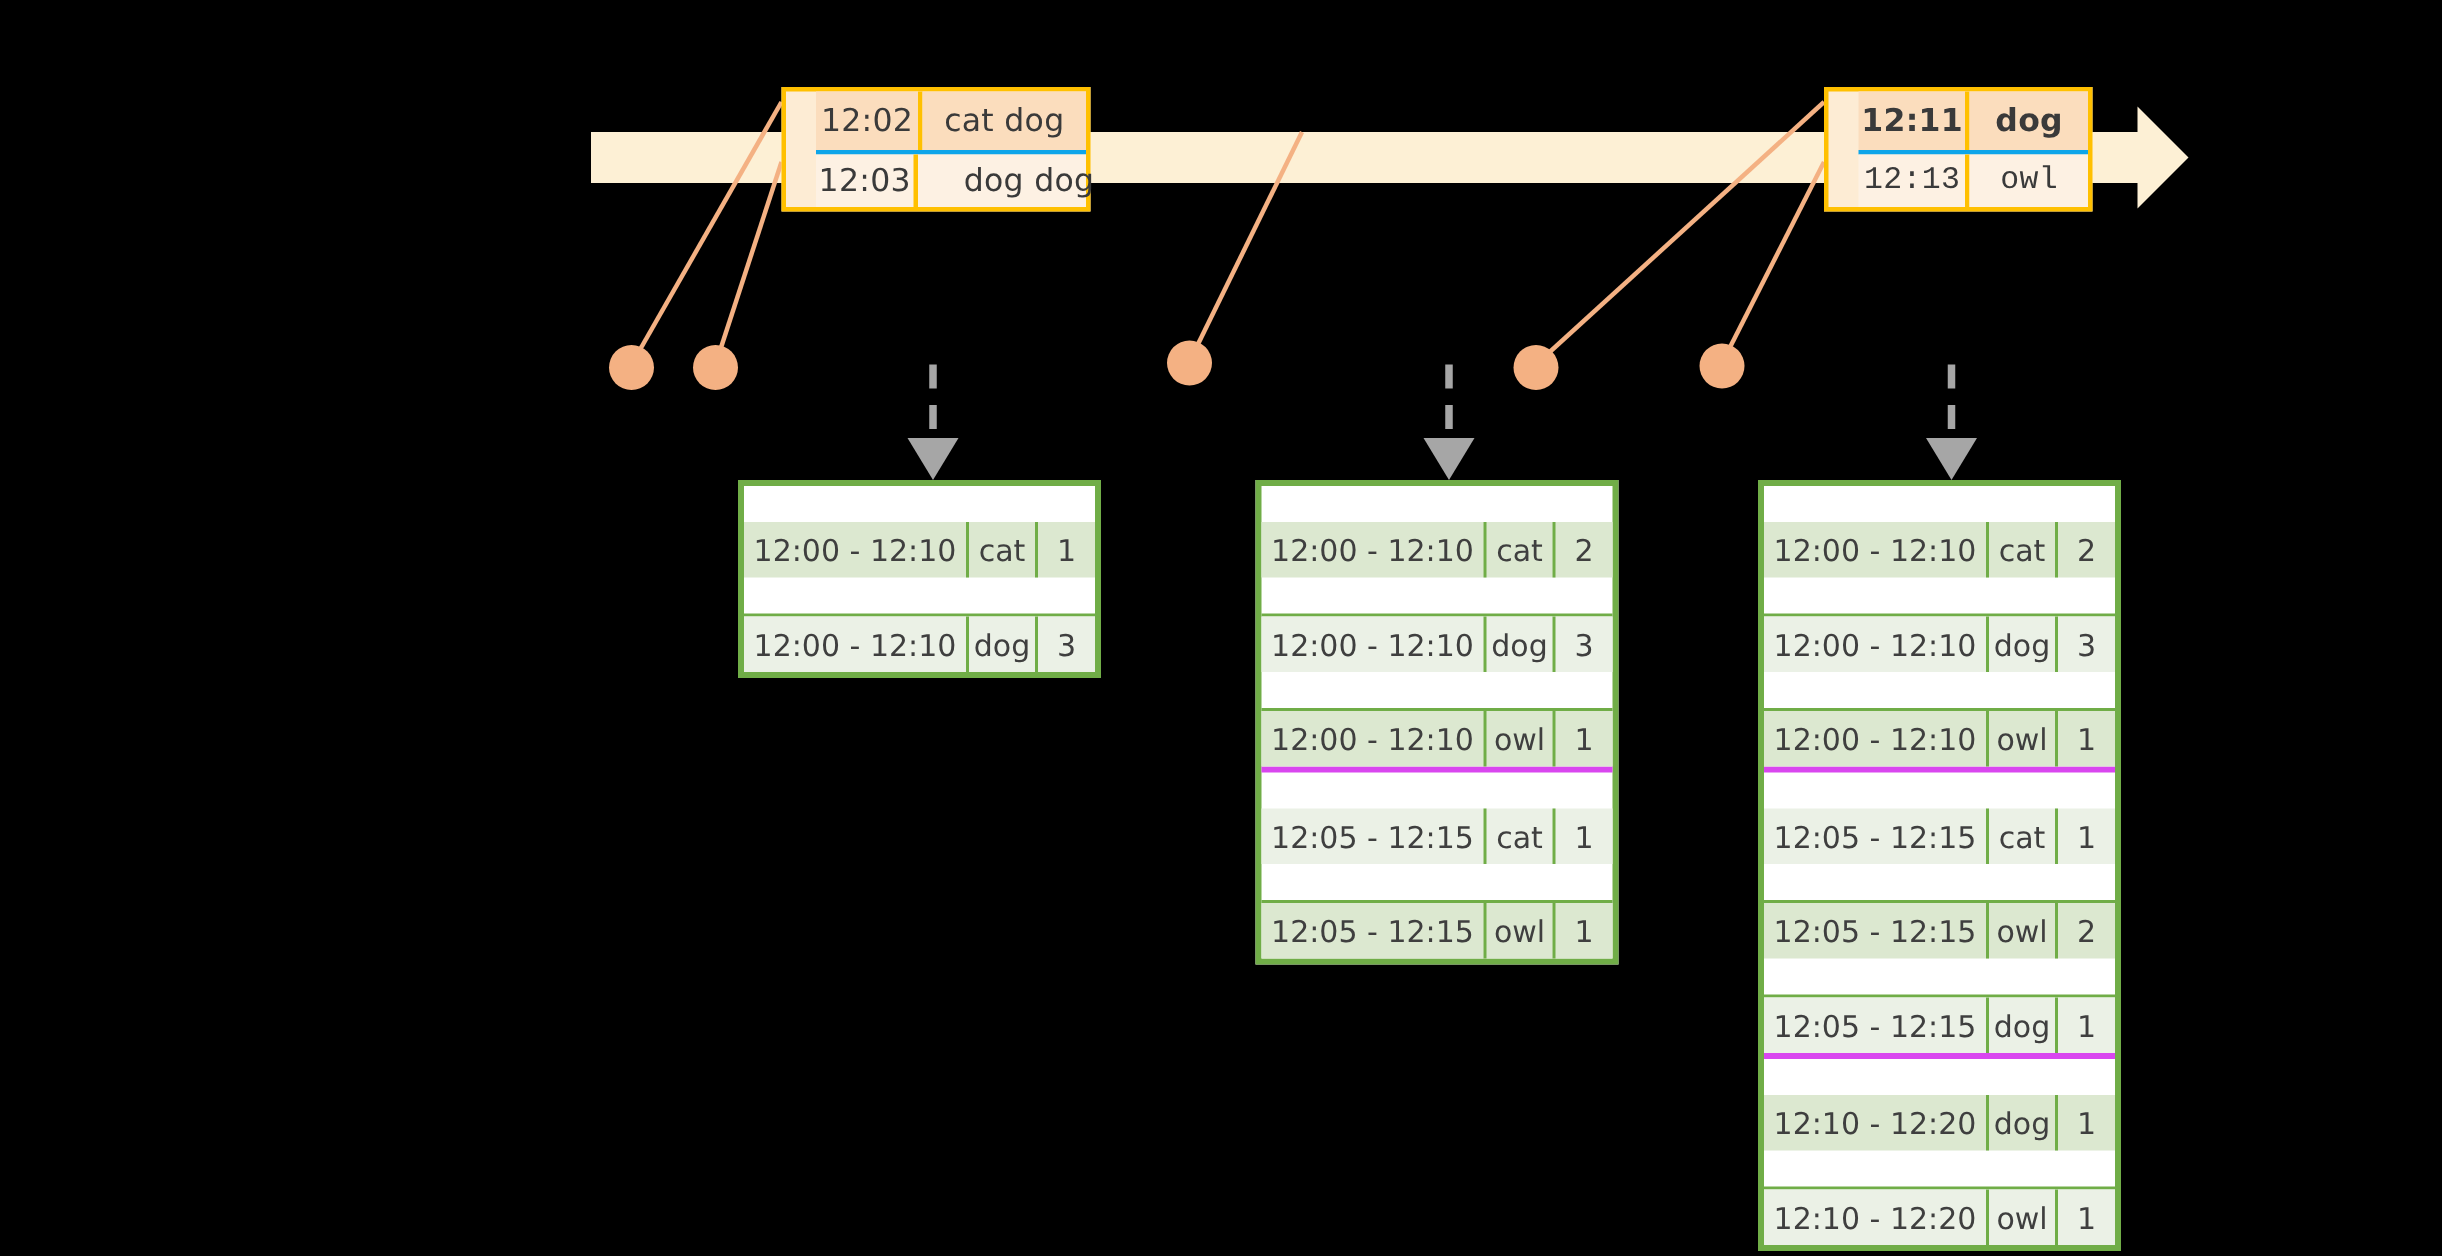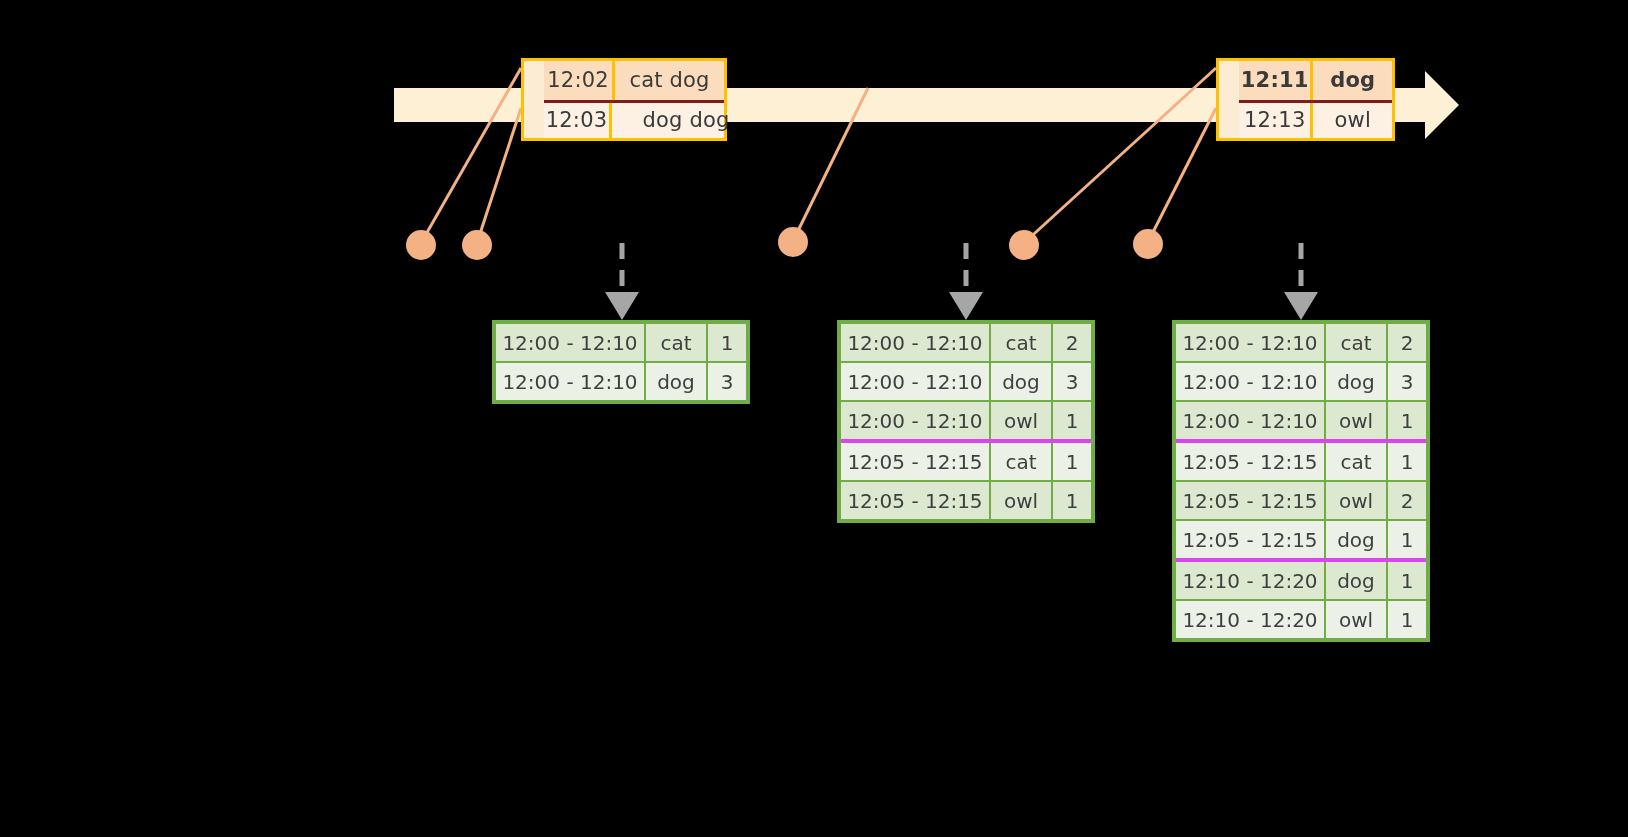--- a/index.html
+++ b/index.html
@@ -36,21 +36,21 @@
     display: flex;
     box-sizing: border-box;
     margin-left: 20px;
   }
   .event-rows {
     display: flex;
     flex-direction: column;
     width: 100%;
   }
   .event-row + .event-row {
-    border-top: 3px solid #7f1d1d;
+    border-top: 3px solid #0ea5e9;
   }
   .cell-time, .cell-words {
     box-sizing: border-box;
     display: flex;
     align-items: center;
     justify-content: center;
     font-size: 21px;
     color: #3a3a3a;
     letter-spacing: 0.2px;
     white-space: nowrap;
@@ -68,20 +68,21 @@
     box-sizing: border-box;
     background: #FFFFFF;
     z-index: 4;
   }
   .rt-group + .rt-group {
     border-top: 4px solid #d946ef;
   }
   .rt-row {
     display: flex;
     box-sizing: border-box;
+    margin-top: 24px;
   }
   .rt-row + .rt-row {
     border-top: 2px solid #70AD47;
   }
   .rt-cell {
     box-sizing: border-box;
     display: flex;
     align-items: center;
     justify-content: center;
     font-size: 20px;
@@ -89,21 +90,21 @@
     white-space: nowrap;
     height: 37px;
   }
   .rt-cell + .rt-cell {
     border-left: 2px solid #70AD47;
   }
   .shade-a .rt-cell { background: #DCE8D0; }
   .shade-b .rt-cell { background: #EBF1E6; }
 
   .c-window { width: 148px; }
-  .c-word   { width: 62px; }
+  .c-word   { width: 46px; }
   .c-count  { width: 40px; }
 </style>
 </head>
 <body>
 
 <div id="stage">
 
   <svg id="timeline-layer" viewBox="0 0 1628 837" width="1628" height="837" xmlns="http://www.w3.org/2000/svg">
 
     <path d="M 394 88 L 1425 88 L 1425 71 L 1459 105 L 1425 139 L 1425 122 L 394 122 Z" fill="#FDF0D5"></path>
@@ -149,21 +150,21 @@
     </div>
   </div>
 
 
   <div class="event-box" style="left:1216px; top:58px; width:179px; height:83px;">
     <div class="event-rows">
       <div class="event-row row-a" style="height:50%;font-weight:bold;">
         <div class="cell-time" style="width:84px;">12:11</div>
         <div class="cell-words" style="width:89px;">dog</div>
       </div>
-      <div class="event-row row-b" style="height:50%;">
+      <div class="event-row row-b" style="height:50%;font-family:Liberation Mono, monospace;">
         <div class="cell-time" style="width:84px;">12:13</div>
         <div class="cell-words" style="width:89px;">owl</div>
       </div>
     </div>
   </div>
 
   <div class="result-table" id="rt0" style="left:492px; top:320px;">
       <div class="rt-group">
         <div class="rt-row shade-a">
           <div class="rt-cell c-window">12:00 - 12:10</div>

